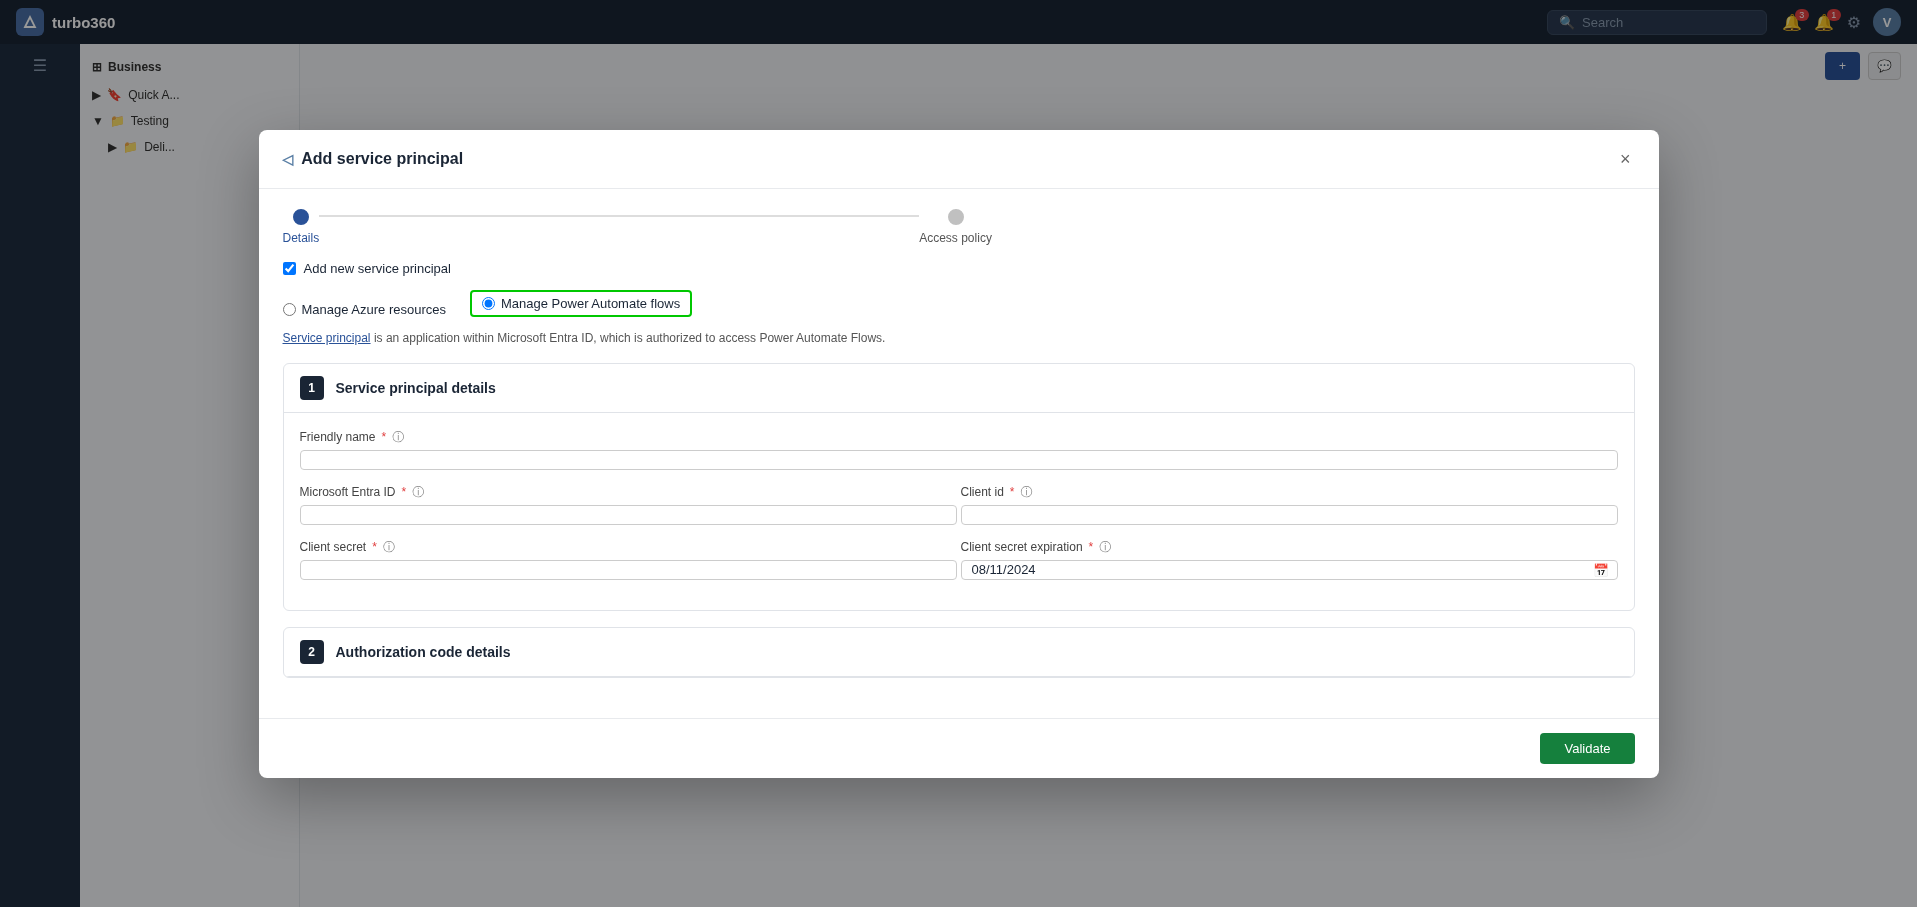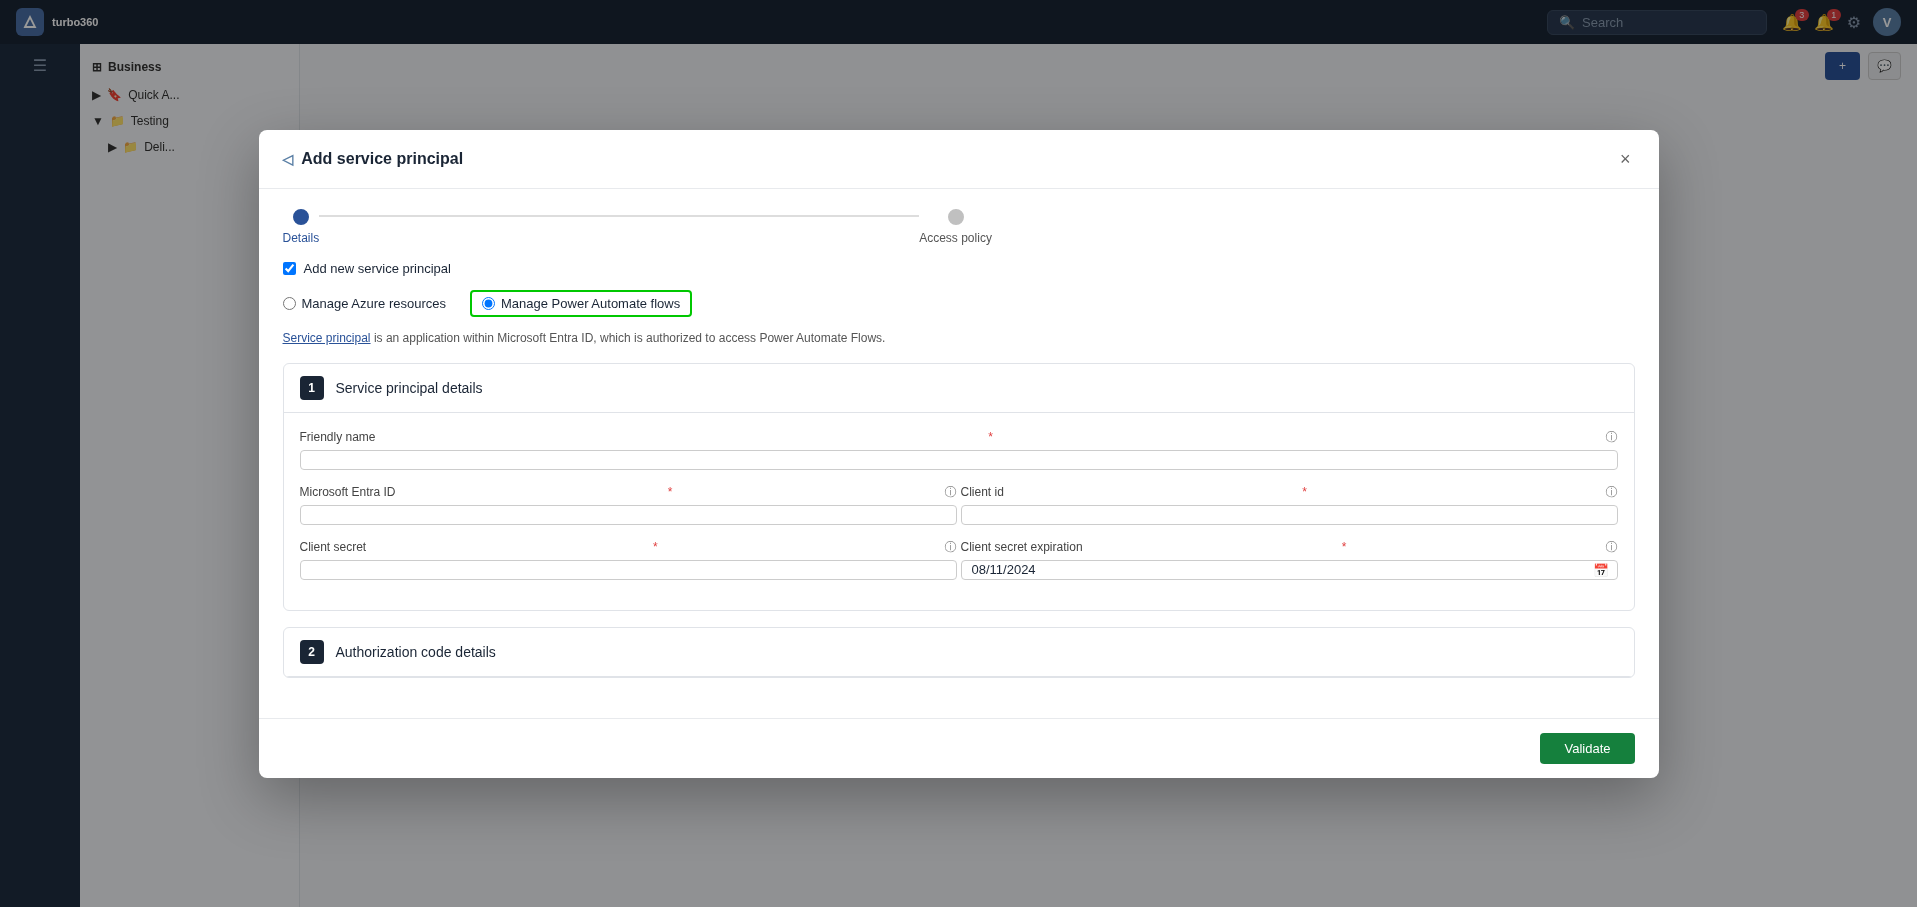--- a/index.html
+++ b/index.html
@@ -21,21 +21,21 @@
       padding: 0 16px;
       position: relative;
       z-index: 10;
     }
     .navbar-brand {
       display: flex;
       align-items: center;
       gap: 8px;
       color: white;
       font-weight: 600;
-      font-size: 11px;
+      font-size: 15px;
     }
     .navbar-logo {
       width: 28px;
       height: 28px;
       background: #4a6fa5;
       border-radius: 6px;
       display: flex;
       align-items: center;
       justify-content: center;
       color: white;
@@ -212,21 +212,21 @@
     
     .modal-body {
       padding: 0 24px 24px;
       flex: 1;
       overflow-y: auto;
     }
 
     
     .option-row {
       display: flex;
-      align-items: center;
+      align-items: flex-end;
       gap: 24px;
       margin-bottom: 12px;
     }
     .checkbox-row {
       display: flex;
       align-items: center;
       gap: 8px;
       margin-bottom: 14px;
     }
     .checkbox-row label {
@@ -282,21 +282,21 @@
       border-radius: 4px;
       display: flex;
       align-items: center;
       justify-content: center;
       font-size: 12px;
       font-weight: 600;
       flex-shrink: 0;
     }
     .section-title {
       font-size: 14px;
-      font-weight: 400;
+      font-weight: 700;
       color: #1a2535;
     }
     .section-body {
       padding: 16px;
     }
 
     
     .form-group {
       margin-bottom: 14px;
     }
@@ -306,21 +306,20 @@
       gap: 4px;
       margin-bottom: 14px;
     }
     .form-label {
       font-size: 12px;
       color: #444;
       margin-bottom: 4px;
       display: flex;
       align-items: center;
       gap: 6px;
-      justify-content: space-between;
     }
     .required { color: #e04040; }
     .info-icon {
       color: #888;
       font-size: 12px;
       cursor: pointer;
     }
     .form-input {
       width: 100%;
       height: 20px;

